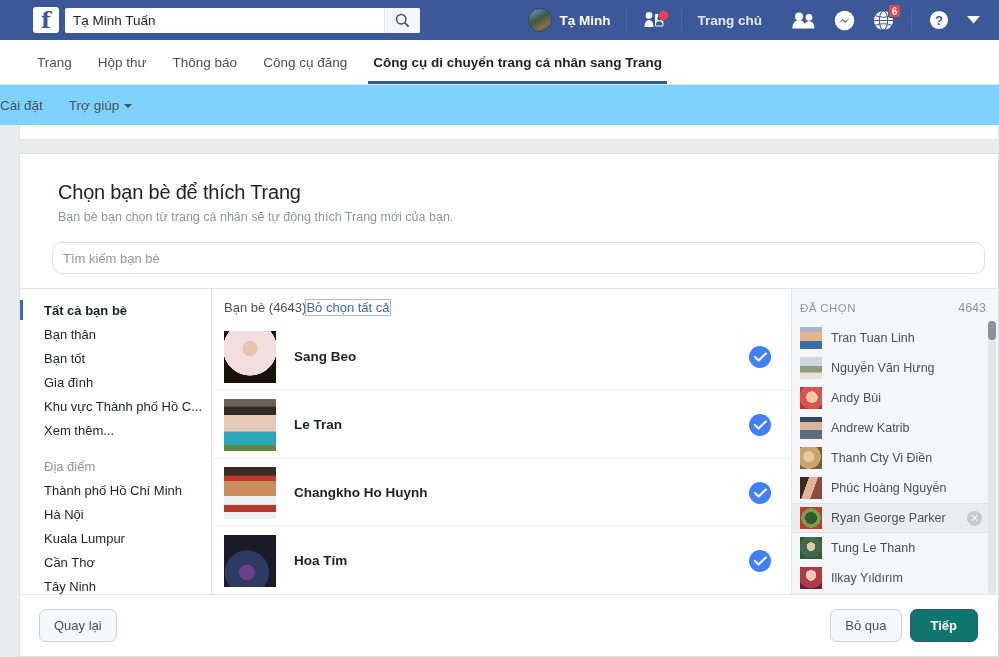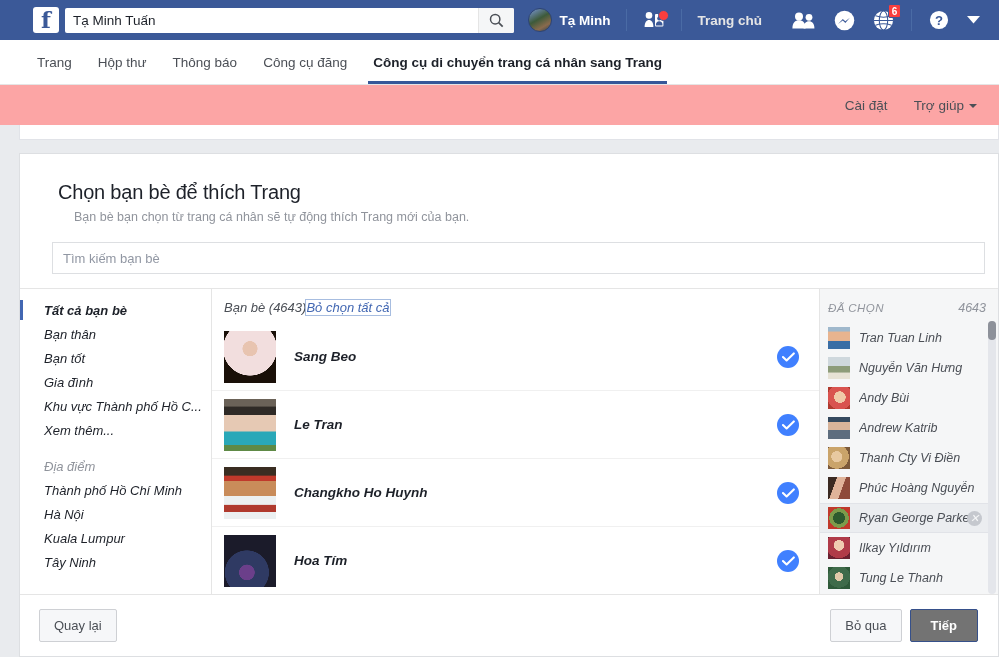--- a/index.html
+++ b/index.html
@@ -17,21 +17,21 @@
     position: relative;
   }
   .fb-logo {
     width: 26px; height: 26px; margin-left: 33px;
     background: #fff; border-radius: 3px;
     color: #3b5998; font-size: 23px; font-weight: bold;
     line-height: 25px; text-align: center;
     font-family: "DejaVu Serif", serif;
   }
   .fb-search-wrap {
-    margin-left: 6px; width: 449px; height: 25px;
+    margin-left: 6px; width: 355px; height: 25px;
     background: #fff; border-radius: 2px;
     display: flex; align-items: center; position: relative;
   }
   .fb-search-input {
     flex: 1; border: 0; outline: none; height: 23px;
     font-size: 13.5px; color: #1d2129; padding-left: 8px;
     font-family: "Liberation Sans", sans-serif; background: transparent;
   }
   .fb-search-btn {
     width: 36px; height: 25px; border-left: 1px solid #e5e5e5;
@@ -77,22 +77,22 @@
     white-space: nowrap;
   }
   .nav-tab.active { color: #1d2129; font-weight: bold; }
   .nav-tab.active::after {
     content: ""; position: absolute; left: 8px; right: 8px; bottom: 0;
     height: 3px; background: #365899;
   }
 
   
   .settings-row {
-    background: #fca5a5; height: 40px;
-    display: flex; align-items: center; justify-content: flex-end;
+    background: #7dd3fc; height: 40px;
+    display: flex; align-items: center; 
     padding-right: 22px; gap: 26px;
   }
   .settings-link { font-size: 13.5px; color: #4b4f56; }
   .caret-dn {
     display: inline-block; width: 0; height: 0; margin-left: 5px;
     border-left: 4px solid transparent; border-right: 4px solid transparent;
     border-top: 4px solid #4b4f56; vertical-align: middle;
   }
 
   
@@ -103,34 +103,34 @@
   }
 
   .card {
     position: absolute; left: 19px; right: 0; top: 28px; bottom: 0;
     background: #fff; border: 1px solid #dddfe2;
     display: flex; flex-direction: column;
   }
 
   .card-header { padding: 27px 0 18px 38px; }
   .card-title { font-size: 20px; color: #1d2129; font-weight: normal; letter-spacing: -0.2px; }
-  .card-sub { font-size: 12.5px; color: #90949c; margin-top: 6px; margin-left: 16px; }
+  .card-sub { font-size: 12.5px; color: #90949c; margin-top: 6px; }
 
   .search-friends-wrap { padding: 0 13px 0 32px; }
   .search-friends {
     width: 100%; height: 32px;
-    border: 1px solid #dddfe2; border-radius: 0;
+    border: 1px solid #dddfe2; border-radius: 10px;
     font-size: 13px; color: #1d2129; padding: 0 10px; outline: none;
     font-family: "Liberation Sans", sans-serif;
   }
   .search-friends::placeholder { color: #9197a3; }
 
   .picker {
     flex: 1; display: flex; margin-top: 14px;
-    border-top: 1px solid #e5e5e5; min-height: 0; font-style: italic;
+    border-top: 1px solid #e5e5e5; min-height: 0;
   }
 
   
   .filters {
     width: 192px; padding-top: 10px; flex-shrink: 0;
     border-right: 1px solid #e5e5e5; overflow: hidden;
   }
   .filter-item {
     position: relative; font-size: 13px; color: #1d2129;
     padding: 2px 10px 2px 24px; line-height: 20px; white-space: nowrap;
@@ -165,21 +165,21 @@
   }
   .friend-name { margin-left: 18px; font-size: 13.5px; font-weight: bold; color: #1d2129; flex: 1; }
   .check {
     width: 22px; height: 22px; border-radius: 50%;
     background: #4080ff; flex-shrink: 0;
     display: flex; align-items: center; justify-content: center;
   }
 
   
   .selected-panel {
-    width: 179px; flex-shrink: 0; background: #f5f6f7;
+    width: 207px; flex-shrink: 0; background: #f5f6f7;
     border-left: 1px solid #e5e5e5;
     display: flex; flex-direction: column; position: relative;
   }
   .selected-head {
     display: flex; align-items: baseline; justify-content: space-between;
     padding: 12px 12px 8px 8px;
   }
   .selected-title { font-size: 11.5px; color: #90949c; letter-spacing: 0.4px; }
   .selected-count { font-size: 12.5px; color: #90949c; }
   .selected-rows { flex: 1; overflow: hidden; padding-right: 10px; }
@@ -209,28 +209,28 @@
   }
 
   
   .card-footer {
     height: 62px; flex-shrink: 0;
     border-top: 1px solid #e5e5e5;
     display: flex; align-items: center; padding: 0 20px 0 19px;
   }
   .btn {
     font-size: 13px; font-family: "Liberation Sans", sans-serif;
-    border-radius: 2px; cursor: pointer;
+    border-radius: 7px; cursor: pointer;
   }
   .btn-secondary {
     background: #f6f7f9; border: 1px solid #ced0d4; color: #4b4f56;
     padding: 8px 14px; font-weight: normal;
   }
   .btn-primary {
-    background: #737373; border: 1px solid #36508a; color: #fff;
+    background: #0f766e; border: 1px solid #36508a; color: #fff;
     padding: 8px 20px; font-weight: bold; margin-left: 8px;
   }
   .footer-spacer { flex: 1; }
 </style>
 </head>
 <body>
 
 <div class="fb-topbar">
   <div class="fb-logo">f</div>
 
@@ -358,20 +358,21 @@
         <div class="filter-item"><span>Bạn tốt</span></div>
         <div class="filter-item"><span>Gia đình</span></div>
         <div class="filter-item"><span>Khu vực Thành phố Hồ C...</span></div>
         <div class="filter-item"><span>Xem thêm...</span></div>
 
         <div class="filter-group-label">Địa điểm</div>
 
         <div class="filter-item"><span>Thành phố Hồ Chí Minh</span></div>
         <div class="filter-item"><span>Hà Nội</span></div>
         <div class="filter-item"><span>Kuala Lumpur</span></div>
+        <div class="filter-item"><span>Cần Thơ</span></div>
         <div class="filter-item"><span>Tây Ninh</span></div>
 
       </div>
 
       <div class="friend-list">
         <div class="friend-list-head">
           <span class="friend-count">Bạn bè (4643)</span>
           <span class="deselect-all">Bỏ chọn tất cả</span>
         </div>
 
@@ -450,26 +451,26 @@
           <div class="sel-row">
             <div class="sel-thumb" style="background:linear-gradient(110deg,#3b2a22 0 30%,#e0b49a 31% 60%,#8e4b3a 61% 100%)"></div>
             <span class="sel-name">Phúc Hoàng Nguyễn</span>
           </div>
           <div class="sel-row hovered">
             <div class="sel-thumb" style="background:radial-gradient(circle at 50% 50%, #2e5b2e 0 38%, #7d9b4a 39% 62%, #c0392b 63% 100%)"></div>
             <span class="sel-name">Ryan George Parker</span>
             <span class="sel-x">✕</span>
           </div>
           <div class="sel-row">
+            <div class="sel-thumb" style="background:radial-gradient(circle at 50% 44%, #e0c8a8 0 26%, #3f6b4a 27% 66%, #2f5a3a 67% 100%)"></div>
+            <span class="sel-name">Tung Le Thanh</span>
+          </div>
+          <div class="sel-row">
             <div class="sel-thumb" style="background:radial-gradient(circle at 50% 38%, #f0cbb0 0 30%, #b03a48 31% 72%, #6b2030 73% 100%)"></div>
             <span class="sel-name">Ilkay Yıldırım</span>
-          </div>
-          <div class="sel-row">
-            <div class="sel-thumb" style="background:radial-gradient(circle at 50% 44%, #e0c8a8 0 26%, #3f6b4a 27% 66%, #2f5a3a 67% 100%)"></div>
-            <span class="sel-name">Tung Le Thanh</span>
           </div>
           <div class="sel-row">
             
             
           </div>
         </div>
 
         <div class="sel-scroll-track">
           <div class="sel-scroll-thumb"></div>
         </div>

